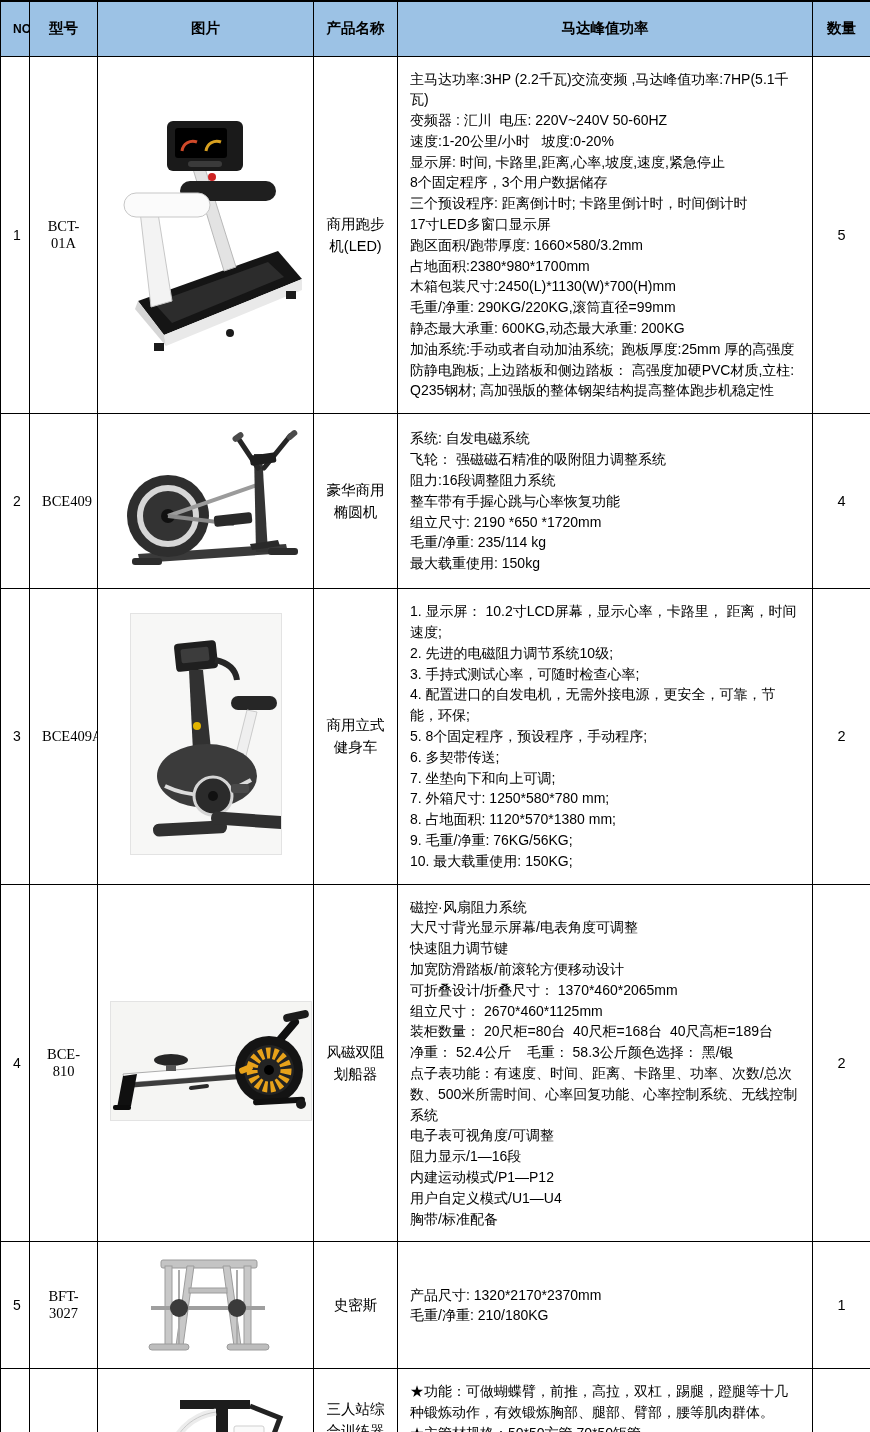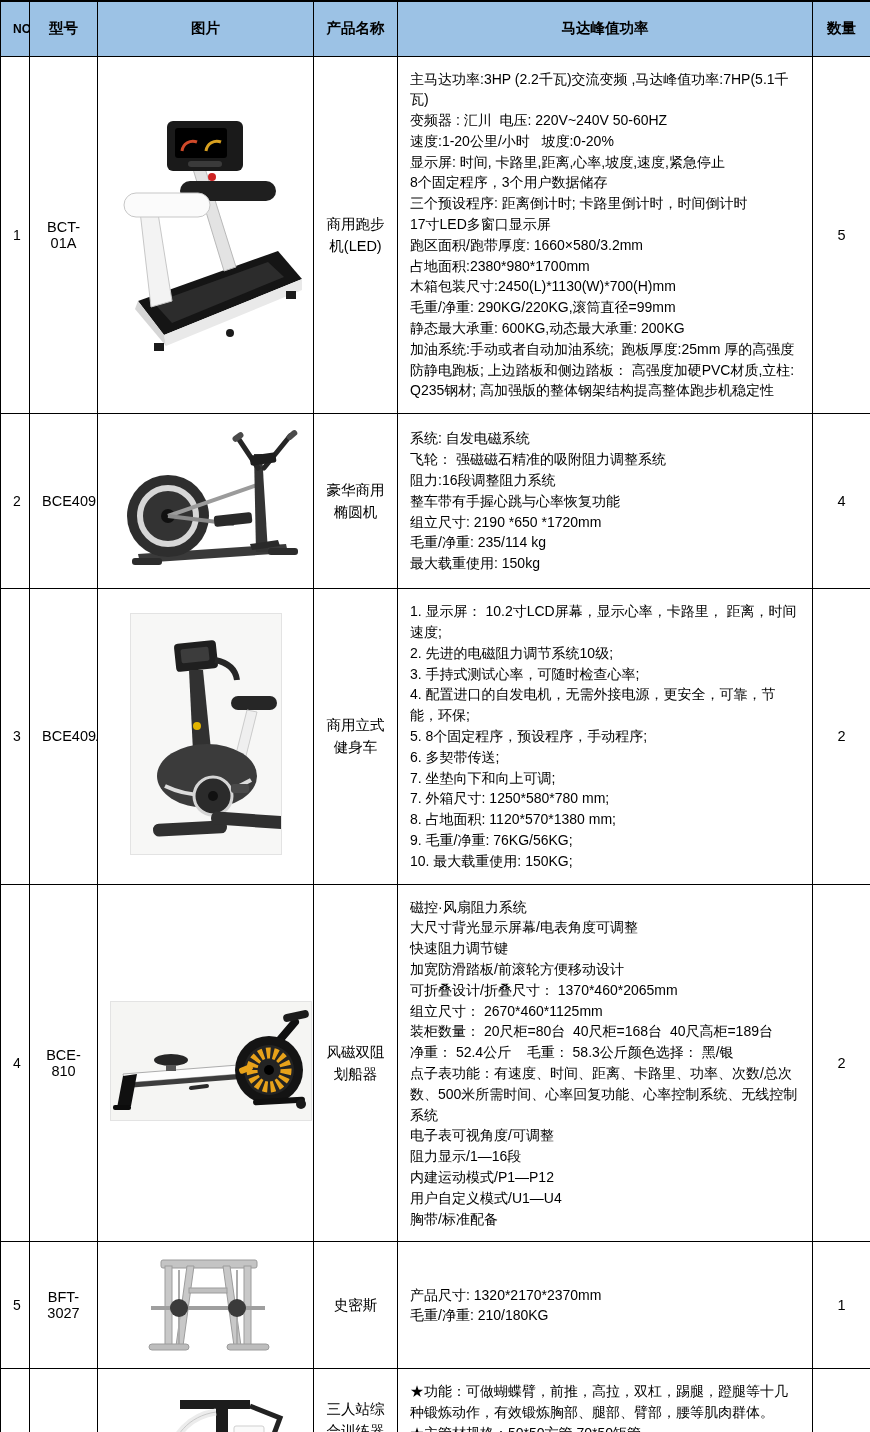--- a/index.html
+++ b/index.html
@@ -8,21 +8,21 @@
   thead tr{height:55px;}
   thead th{background:#9CC2E5;font-weight:bold;font-size:14.5px;text-align:center;}
   th.h-no{font-size:12px;}
   .r1{height:323px;}
   .r2{height:158px;}
   .r3{height:278px;}
   .r4{height:314px;}
   .r5{height:110px;}
   .r6{height:192px;}
   .c-no{ text-align:center;font-size:14px;}
-  .c-model{text-align:center;font-size:14.5px;}
+  .c-model{text-align:center;font-size:14.5px;font-family:Liberation Serif, serif;}
   .c-qty{text-align:center;font-size:14.5px;}
   .c-name{text-align:center;font-size:14.5px;line-height:22px;padding:0 3px;margin-left:20px;}
   .c-specs{font-size:14px;line-height:20.8px;padding:4px 4px 4px 5px;white-space:pre-wrap;word-break:break-word;}
   .c-img{text-align:center;vertical-align:middle;}
   .imgbox{display:inline-block;background:#f6f6f5;border:1px solid #e3e3e3;}
   svg{display:block;}
   .center{margin:0 auto;}
 </style>
 </head>
 <body>

